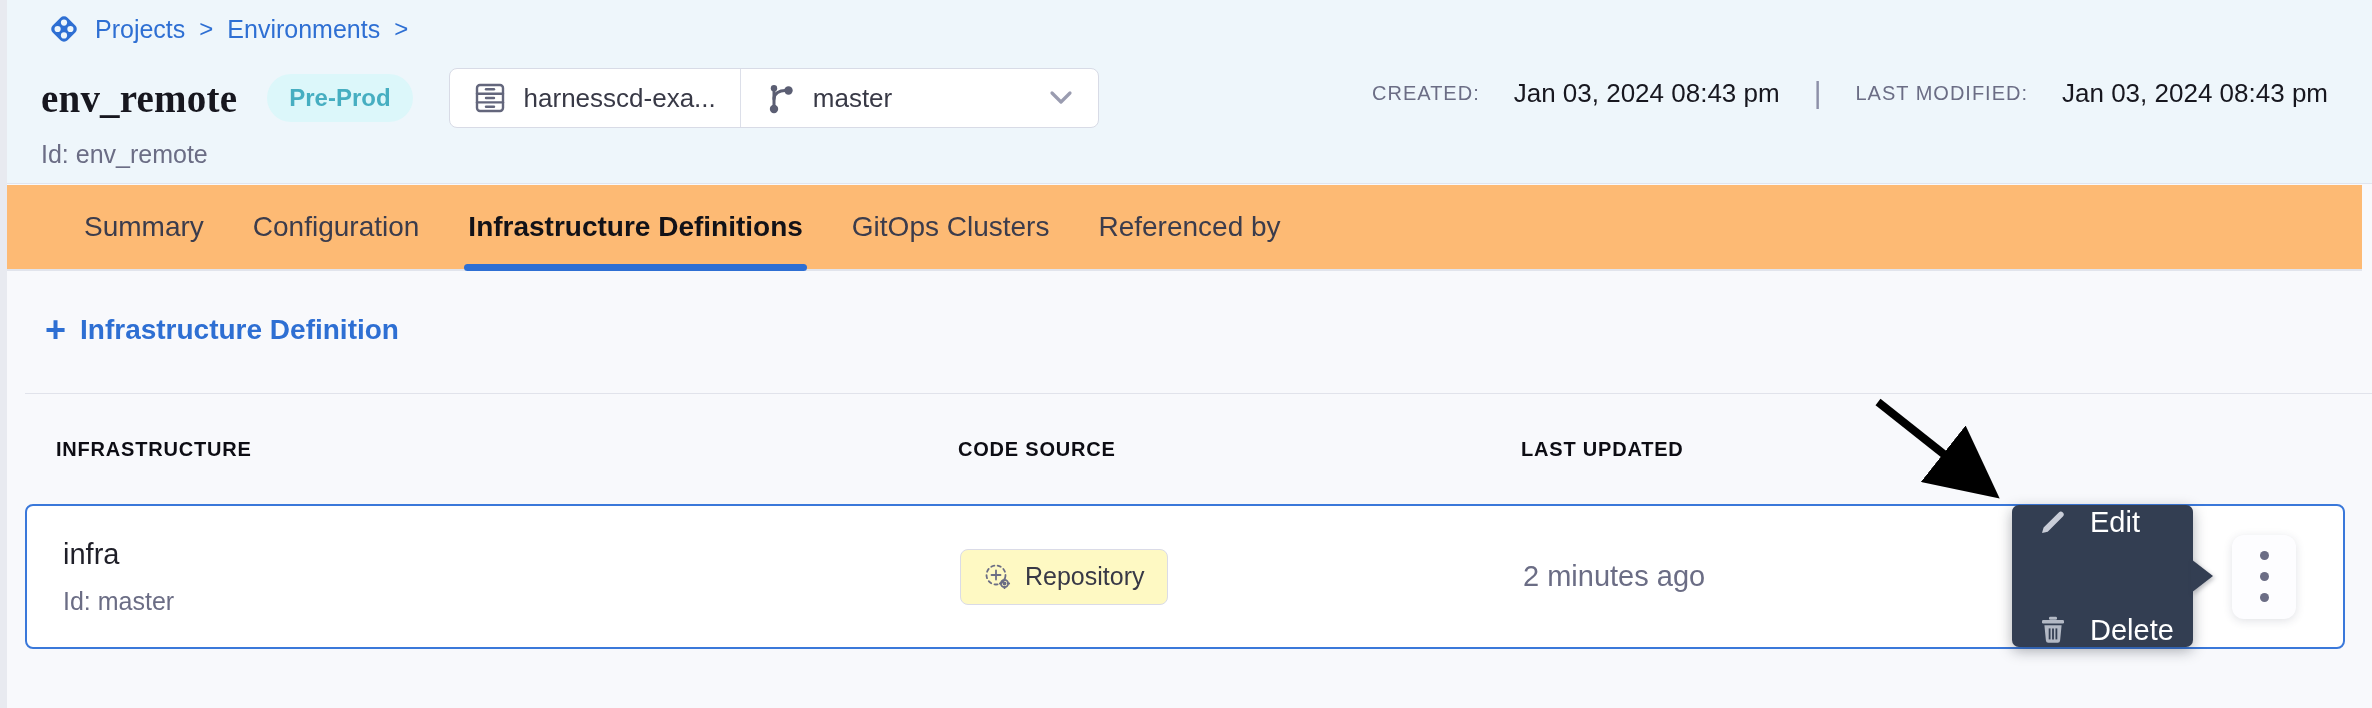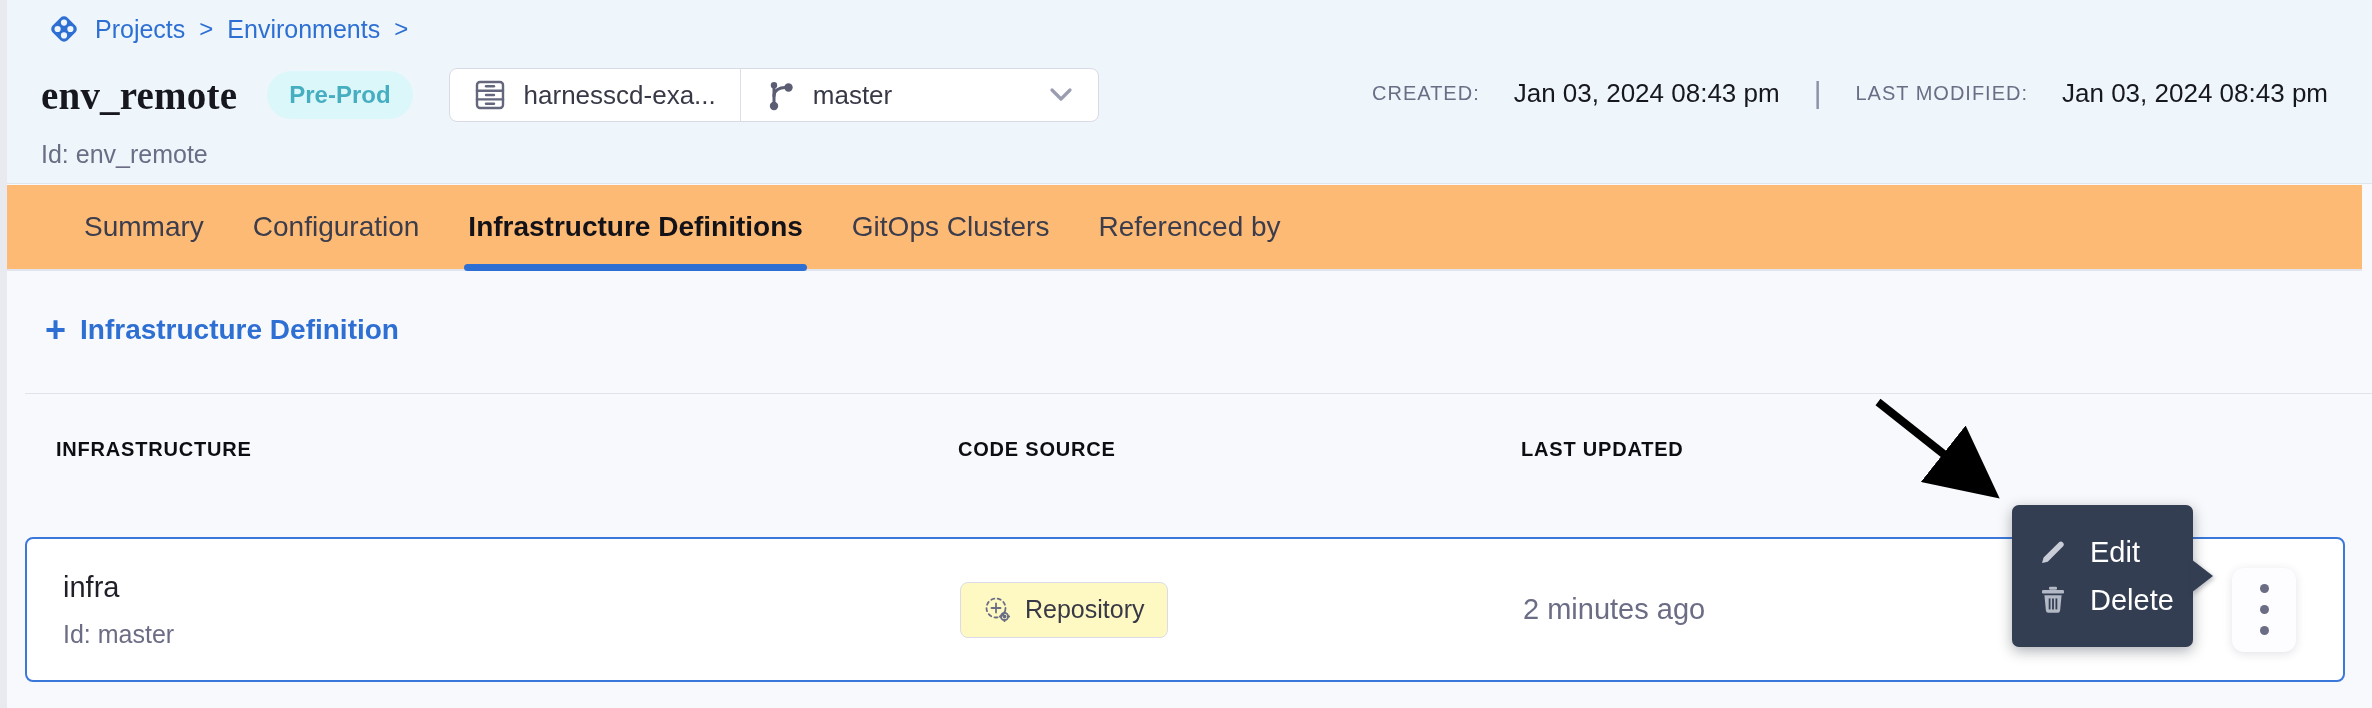--- a/index.html
+++ b/index.html
@@ -18,21 +18,21 @@
   }
   .breadcrumb { position:absolute; left:45px; top:10px; display:flex; align-items:center; gap:12px;
     font-size:25px; color:#2e6fd3; }
   .breadcrumb a { color:#2e6fd3; text-decoration:none; cursor:pointer; }
   .crumb-sep { color:#2e6fd3; font-size:24px; margin:0 2px; }
   .title-row { position:absolute; left:41px; top:68px; display:flex; align-items:center; }
   .env-title { font-size:39px; font-weight:600; color:#17171f; letter-spacing:0.2px;font-family:Liberation Serif, serif; }
   .env-badge { margin-left:30px; background:#dcf7fa; color:#46aec1; font-weight:700;
     font-size:24px; padding:10px 22px; border-radius:999px; }
   .repo-select {
-    margin-left:36px; display:flex; align-items:center; height:54px; width:650px;
+    margin-left:36px; display:flex; align-items:center; height:60px; width:650px;
     background:#ffffff; border:1px solid #d8dbe6; border-radius:8px; padding:0 22px; cursor:pointer;
   }
   .repo-select .seg { display:flex; align-items:center; gap:16px; }
   .repo-name, .branch-name { font-size:26px; color:#383946; }
   .v-divider { width:1px; align-self:stretch; background:#dcdfe9; margin:0 24px; }
   .chev-spacer { flex:1; }
   .id-line { position:absolute; left:41px; top:140px; font-size:25px; color:#6b6d85; }
   .meta { position:absolute; right:44px; top:76px; display:flex; align-items:center; }
   .meta-label { font-size:20px; color:#6b6d85; letter-spacing:1px; margin-right:10px; }
   .meta-value { font-size:26px; color:#17171f;margin-left:24px; }
@@ -57,38 +57,38 @@
   .section-divider { position:absolute; left:25px; right:0; top:393px; height:1px; background:#e1e3eb; }
 
   .thead { position:absolute; left:0; right:27px; top:438px; display:grid;
     grid-template-columns:902px 563px auto; padding-left:56px; }
   .th { font-size:20px; font-weight:700; color:#0d0d14; letter-spacing:0.8px; }
 
   .row-card {
     position:absolute; left:25px; top:504px; width:2320px; height:145px;
     background:#ffffff; border:2px solid #3a78da; border-radius:8px;
     display:grid; grid-template-columns:897px 563px auto; align-items:center;
-    padding-left:36px; cursor:pointer;margin-top:33px;
+    padding-left:36px; cursor:pointer;
   }
   .cell-name .nm { font-size:29px; color:#1f1f28; margin-bottom:16px; }
   .cell-name .nid { font-size:25px; color:#6b6d85; }
   .code-badge { display:inline-flex; align-items:center; gap:12px; background:#fef9c3;
     border:1px solid #dadbe7; border-radius:8px; padding:12px 22px; width:max-content; }
   .code-badge span { font-size:25px; color:#383946; }
   .cell-updated { font-size:29px; color:#6b6d85; }
   .kebab-btn { position:absolute; right:47px; top:50%; transform:translateY(-50%);
     width:64px; height:84px; background:#fdfdff; border-radius:12px;
     box-shadow:0 2px 10px rgba(40,50,80,0.14); display:flex; flex-direction:column;
     align-items:center; justify-content:center; gap:12px; cursor:pointer; }
   .kebab-btn i { width:9px; height:9px; border-radius:50%; background:#6b6d85; }
 
   
   .ctx-menu { position:absolute; left:2012px; top:505px; width:181px; height:142px;
     background:#333e52; border-radius:7px; z-index:20; display:flex; flex-direction:column;
-    justify-content:center; gap:14px; padding-left:24px;
+    justify-content:space-between; gap:14px; padding-left:24px;
     box-shadow:0 4px 14px rgba(20,25,40,0.35); }
   .ctx-caret { position:absolute; right:-20px; top:50%; transform:translateY(-50%);
     width:0; height:0; border-left:22px solid #333e52;
     border-top:17px solid transparent; border-bottom:17px solid transparent;
     filter:drop-shadow(2px 2px 2px rgba(20,25,40,0.25)); }
   .ctx-item { display:flex; align-items:center; gap:20px; cursor:pointer; }
   .ctx-item span { font-size:29px; color:#ffffff; }
 
   .arrow-overlay { position:absolute; left:0; top:0; width:2372px; height:708px;
     pointer-events:none; z-index:30; }

